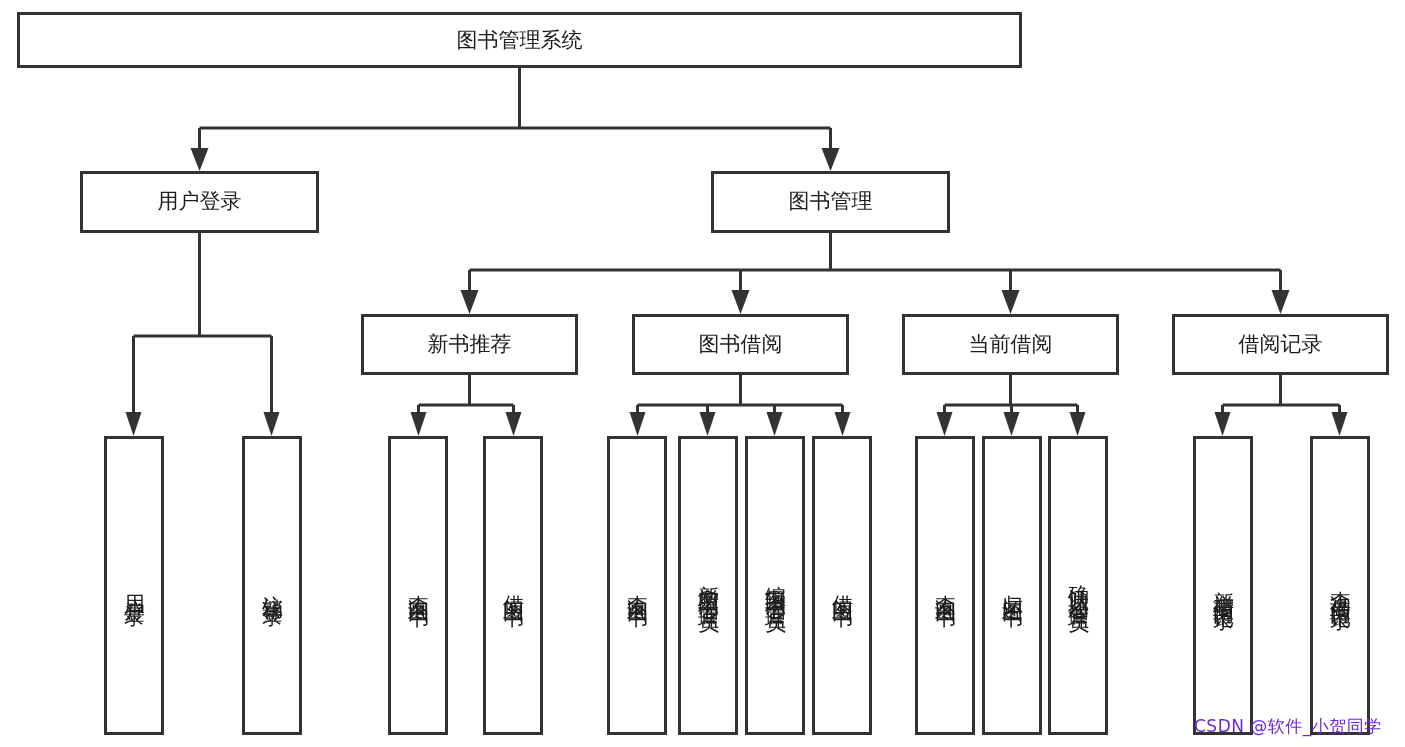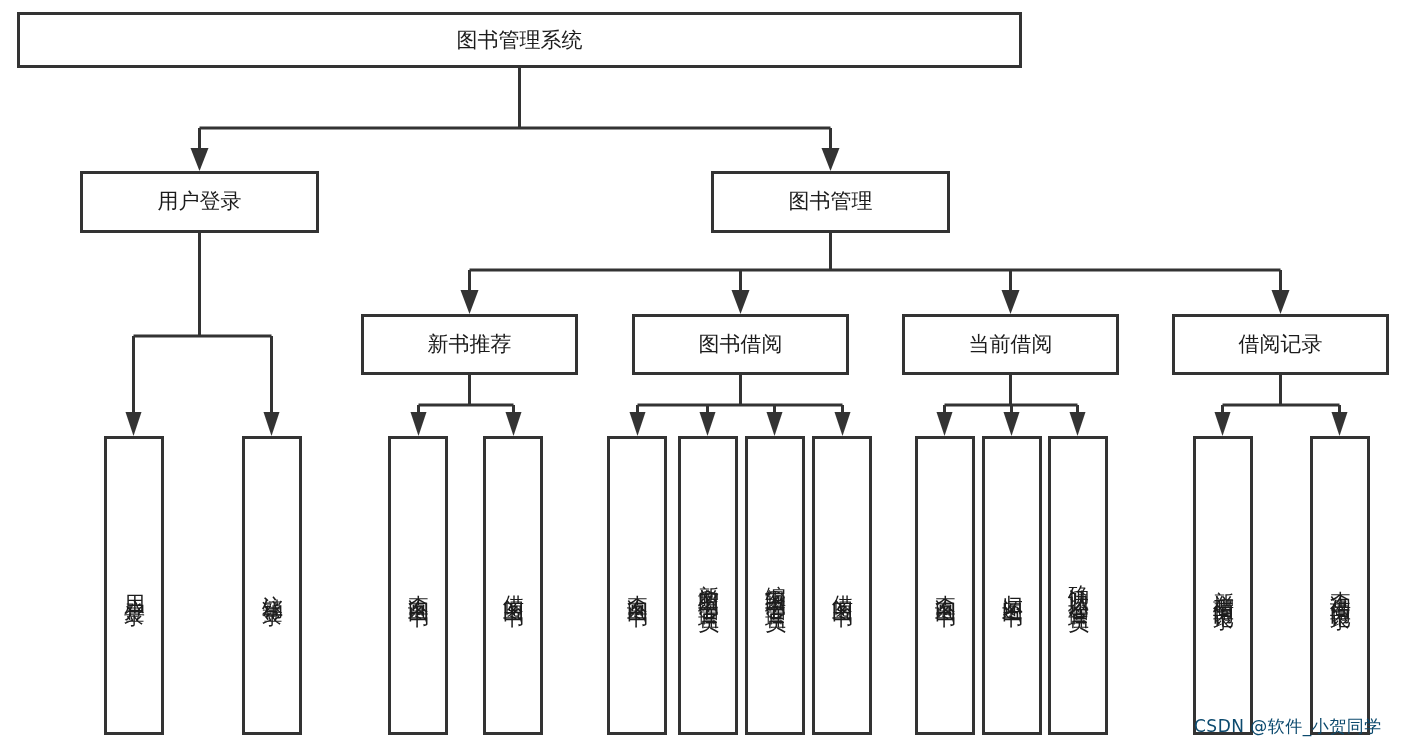--- a/index.html
+++ b/index.html
@@ -64,21 +64,21 @@
     letter-spacing: 4px;
     color: #1c1c1c;
     white-space: nowrap;
   }
   .watermark {
     position: absolute;
     left: 1194px;
     top: 715px;
     font-family: "DejaVu Sans", "Liberation Sans", sans-serif;
     font-size: 17px;
-    color: #0c4a6e;
+    color: #6d28d9;
     white-space: nowrap;
     letter-spacing: 0.5px;
   }
 </style>
 </head>
 <body>
 
 <div id="diagram-root">
 
   <svg class="diagram" viewBox="0 0 1405 747" xmlns="http://www.w3.org/2000/svg">

